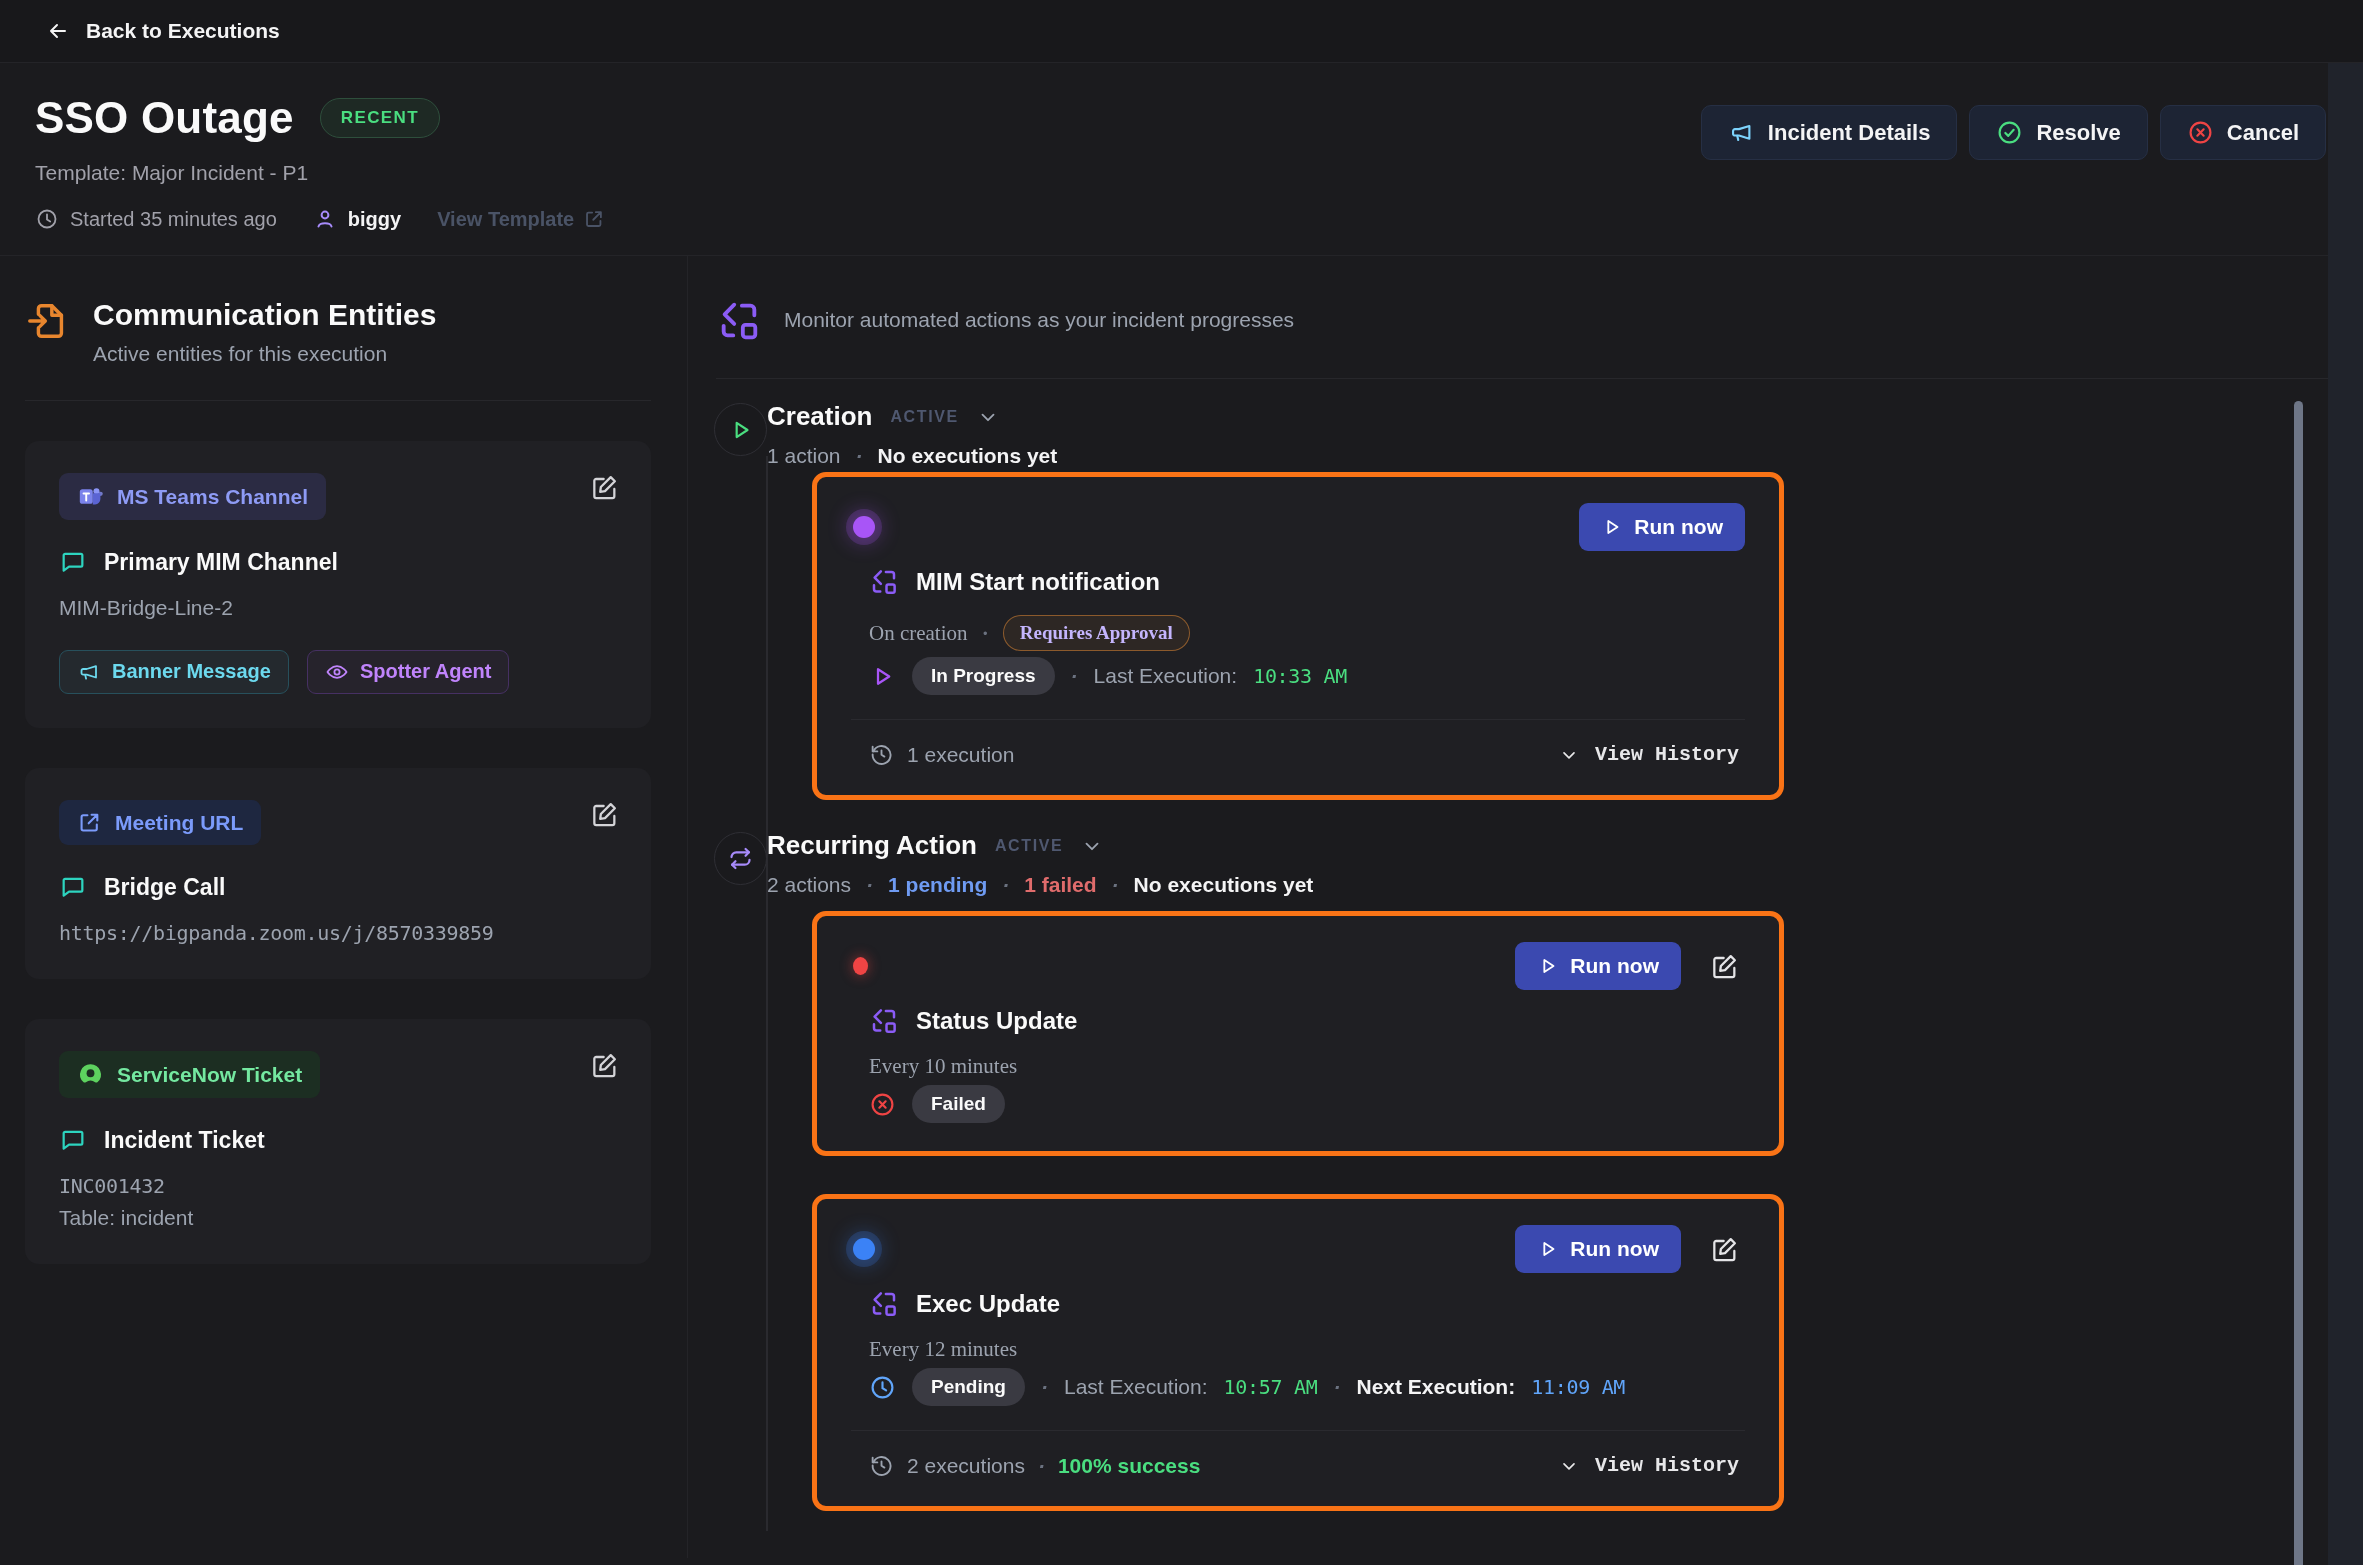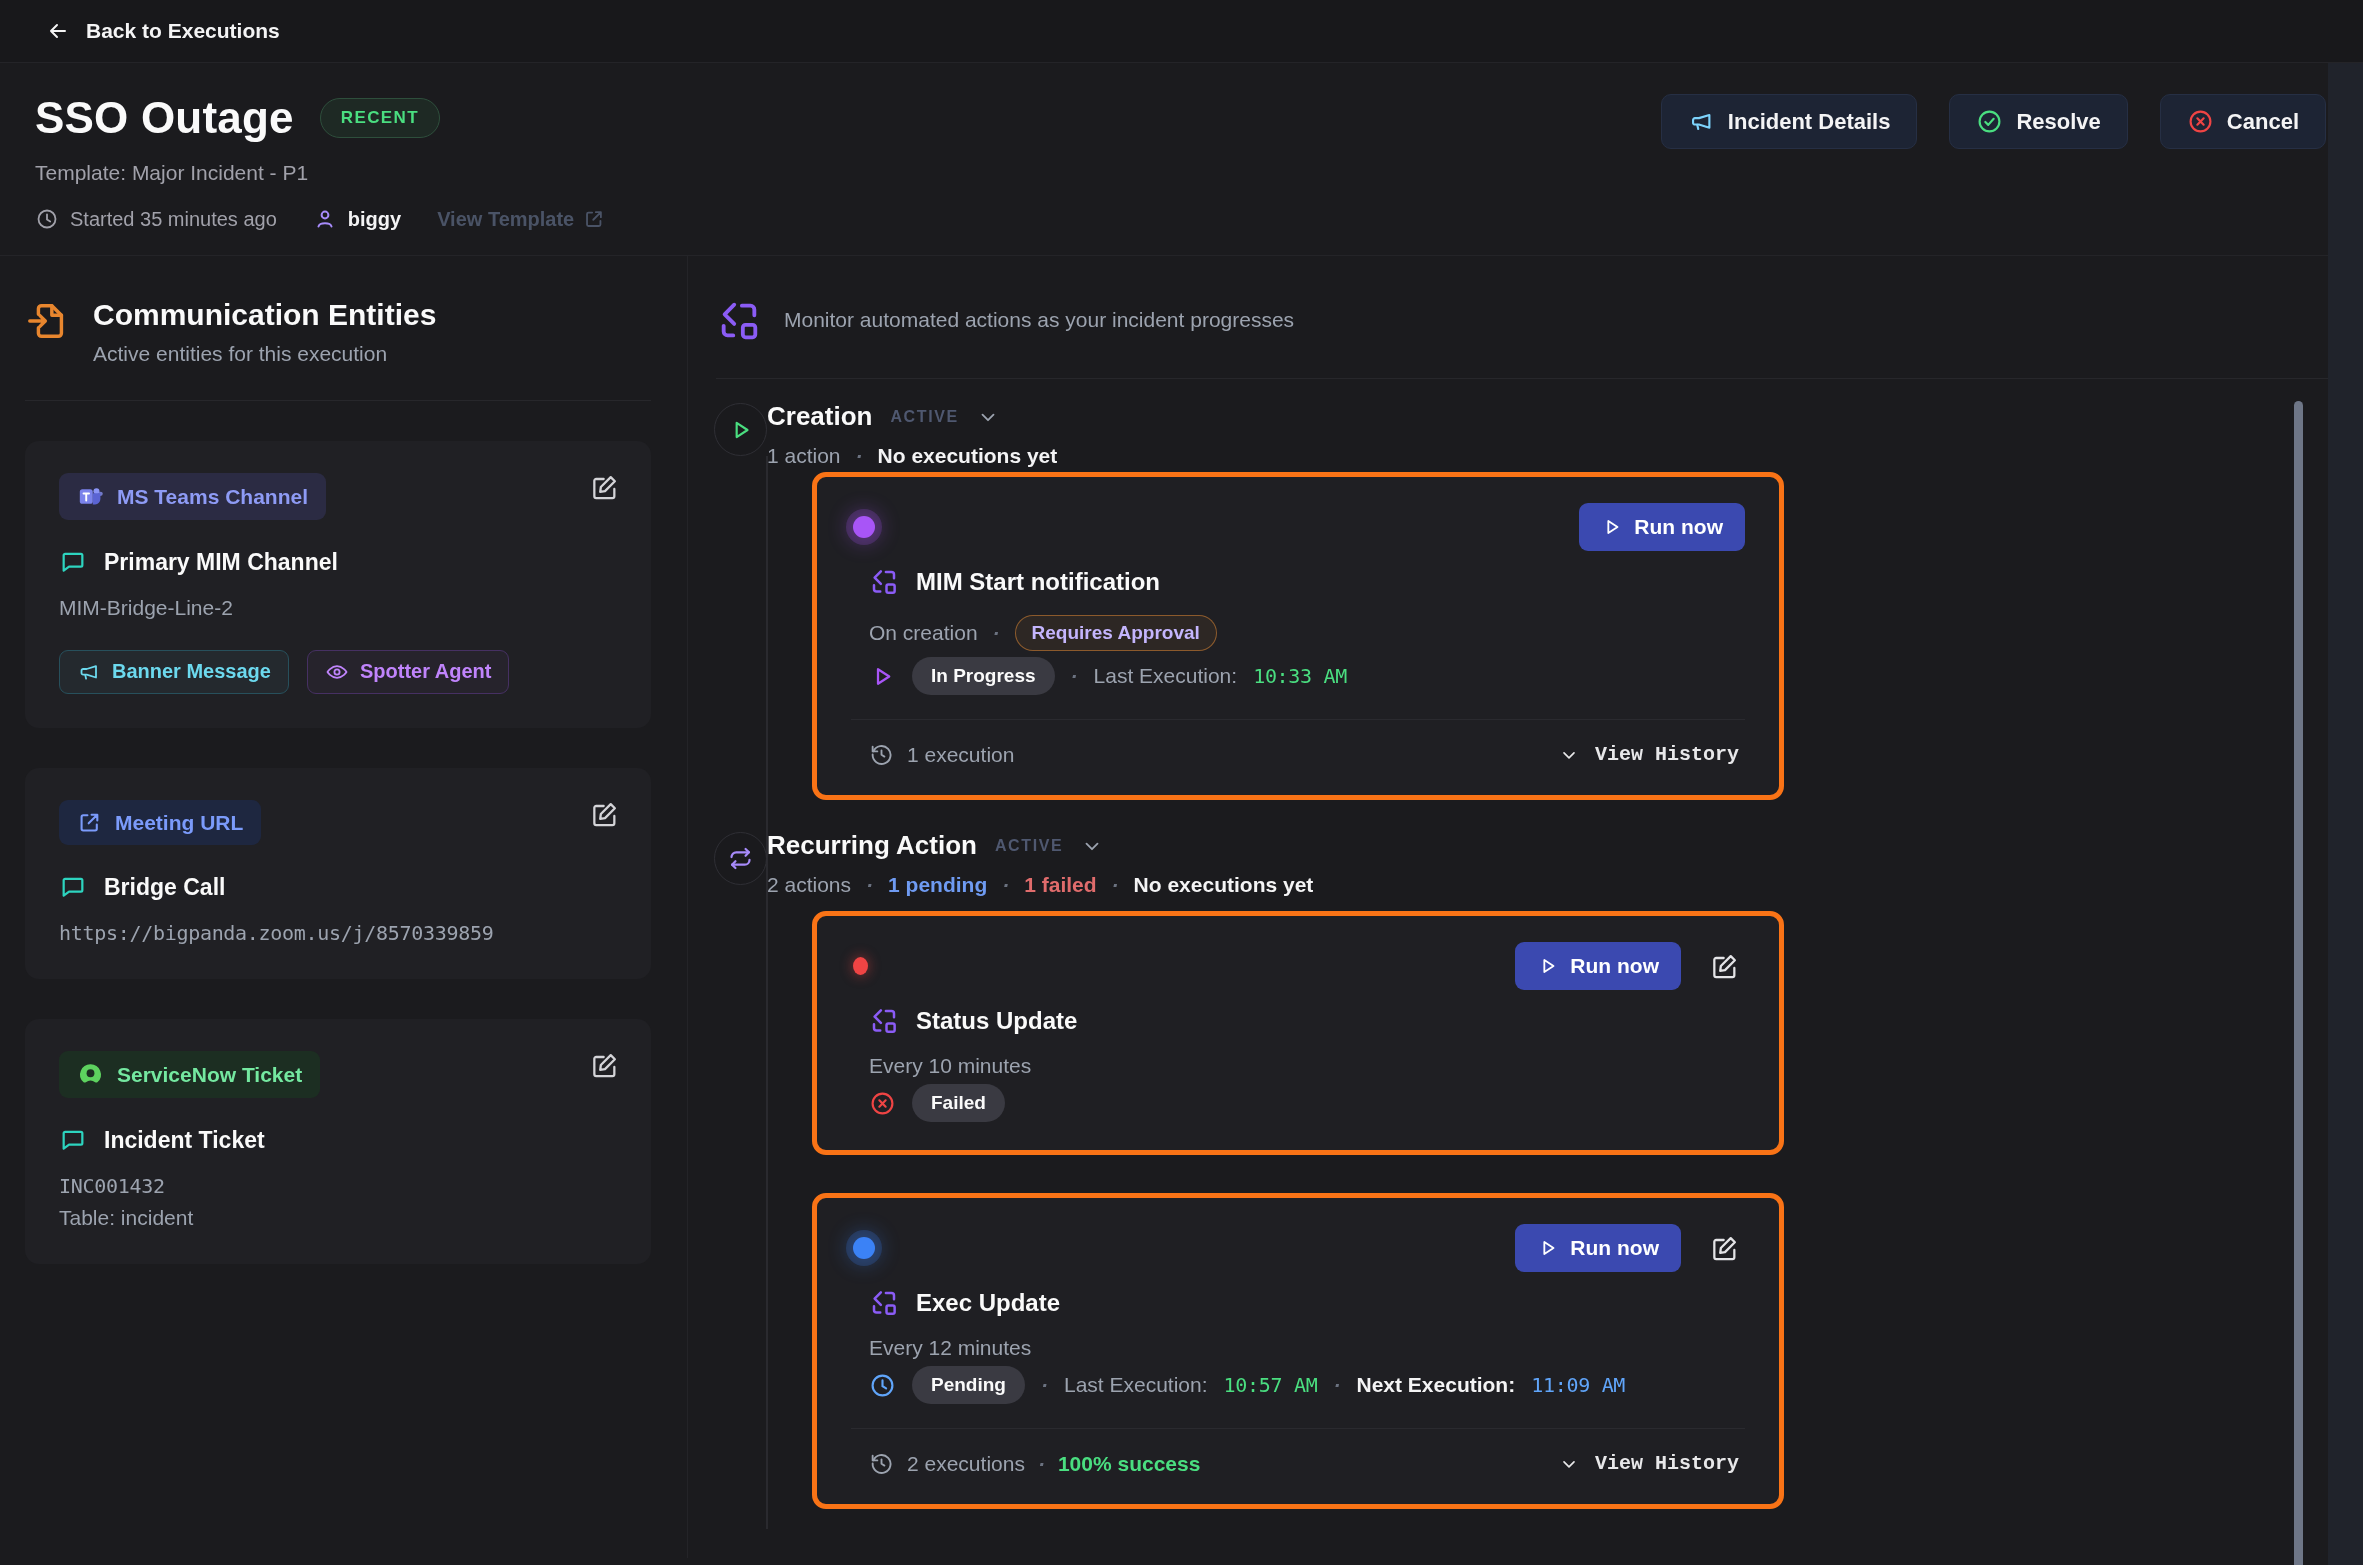--- a/index.html
+++ b/index.html
@@ -20,21 +20,21 @@
   .title-row{display:flex;align-items:center;gap:26px;}
   .page-title{margin:0;font-size:44px;font-weight:700;color:#fafafa;letter-spacing:0.2px;}
   .recent-badge{font-size:17px;font-weight:700;letter-spacing:1.4px;color:#4ade80;
                 border:1.5px solid #2e4f3c;background:rgba(74,222,128,.07);
                 border-radius:989px;padding:9px 20px;}
   .template-line{margin-top:18px;font-size:21px;color:#a1a1aa;}
   .meta-row{margin-top:22px;display:flex;align-items:center;gap:36px;font-size:20px;color:#a1a1aa;}
   .meta-item{display:flex;align-items:center;gap:11px;}
   .meta-owner{color:#f4f4f5;font-weight:600;}
   .view-template{color:#4a5366;font-weight:600;display:flex;align-items:center;gap:9px;cursor:pointer;}
-  .header-actions{position:absolute;top:31px;right:37px;display:flex;gap:32px;}
+  .header-actions{position:absolute;top:42px;right:37px;display:flex;gap:12px;}
   .hbtn{display:flex;align-items:center;gap:13px;height:55px;padding:0 26px;
         background:#1d2434;border:1px solid #262f44;border-radius:10px;
         color:#f4f4f5;font-size:22px;font-weight:600;cursor:pointer;}
 
   
   .content{display:flex;height:1302px;}
   .left-col{width:688px;border-right:1px solid #242428;padding:42px 36px 0 25px;flex:none;}
   .panel-head{display:flex;gap:22px;align-items:flex-start;}
   .panel-title{font-size:30px;font-weight:700;color:#fafafa;margin:0;}
   .panel-sub{margin-top:10px;font-size:21px;color:#9ca3af;}
@@ -89,21 +89,21 @@
   .dot-red{width:15px;height:18px;background:#ef4444;border-radius:50%;
            box-shadow:0 0 12px 2px rgba(239,68,68,.35);}
   .card-top .grow{flex:1;}
   .run-btn{display:flex;align-items:center;gap:11px;height:48px;padding:0 22px;
            background:#3b49b0;border:none;border-radius:9px;color:#fff;
            font-size:21px;font-weight:600;cursor:pointer;font-family:inherit;}
   .card-edit{background:none;border:none;color:#e4e4e7;padding:4px;margin-left:24px;cursor:pointer;}
   .card-body{margin:16px 0 0 18px;}
   .c-title-row{display:flex;align-items:center;gap:17px;}
   .c-title{font-size:24px;font-weight:700;color:#fafafa;}
-  .c-meta{margin-top:18px;display:flex;align-items:center;gap:15px;font-size:21px;color:#9ca3af;}
+  .c-meta{margin-top:18px;display:flex;align-items:center;gap:15px;font-size:21px;color:#9ca3af;font-family:Liberation Serif, serif;}
   .approval-pill{color:#c4b5fd;border:1px solid rgba(221,135,53,.55);background:rgba(221,135,53,.08);
                  border-radius:989px;padding:6px 16px;font-size:19px;font-weight:600;}
   .c-status{margin-top:6px;display:flex;align-items:center;gap:16px;font-size:21px;color:#9ca3af;}
   .status-pill{background:#3a3a42;color:#fafafa;font-weight:700;font-size:19px;
                border-radius:989px;padding:8px 19px;}
   .time-green{color:#4ade80;}
   .time-blue{color:#60a5fa;}
   .next-label{color:#f4f4f5;font-weight:700;}
   .c-footer{margin-top:24px;border-top:1px solid #2a2a2f;padding:22px 0 0 18px;
             display:flex;align-items:center;justify-content:space-between;}

